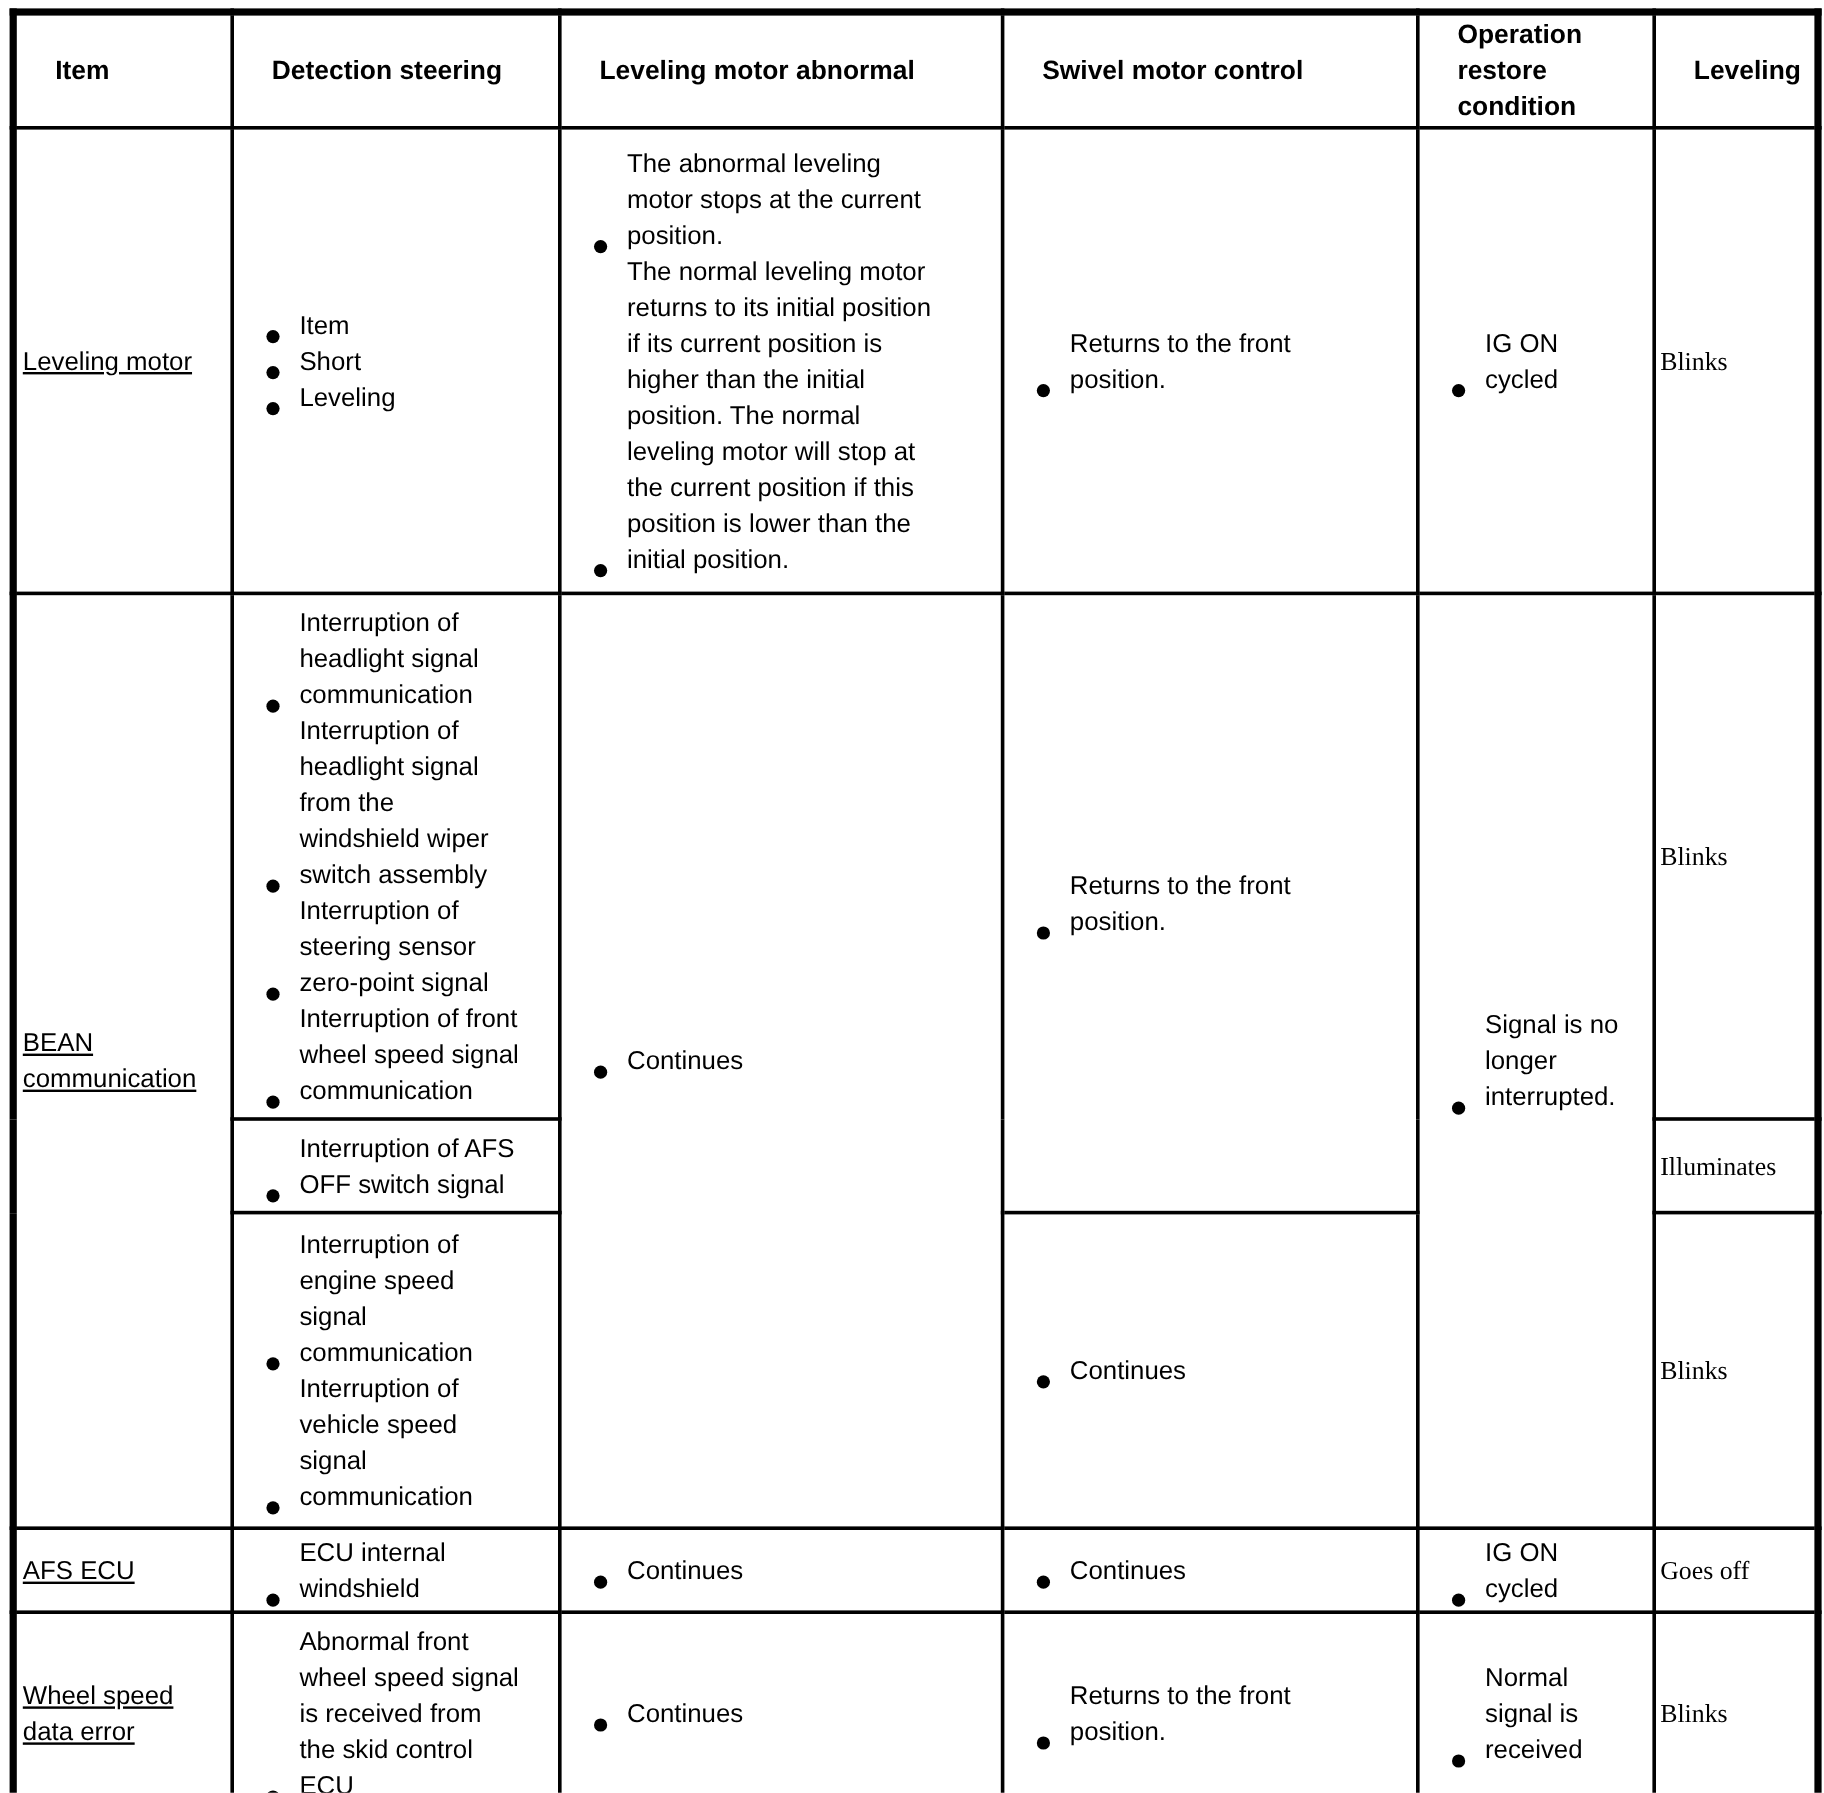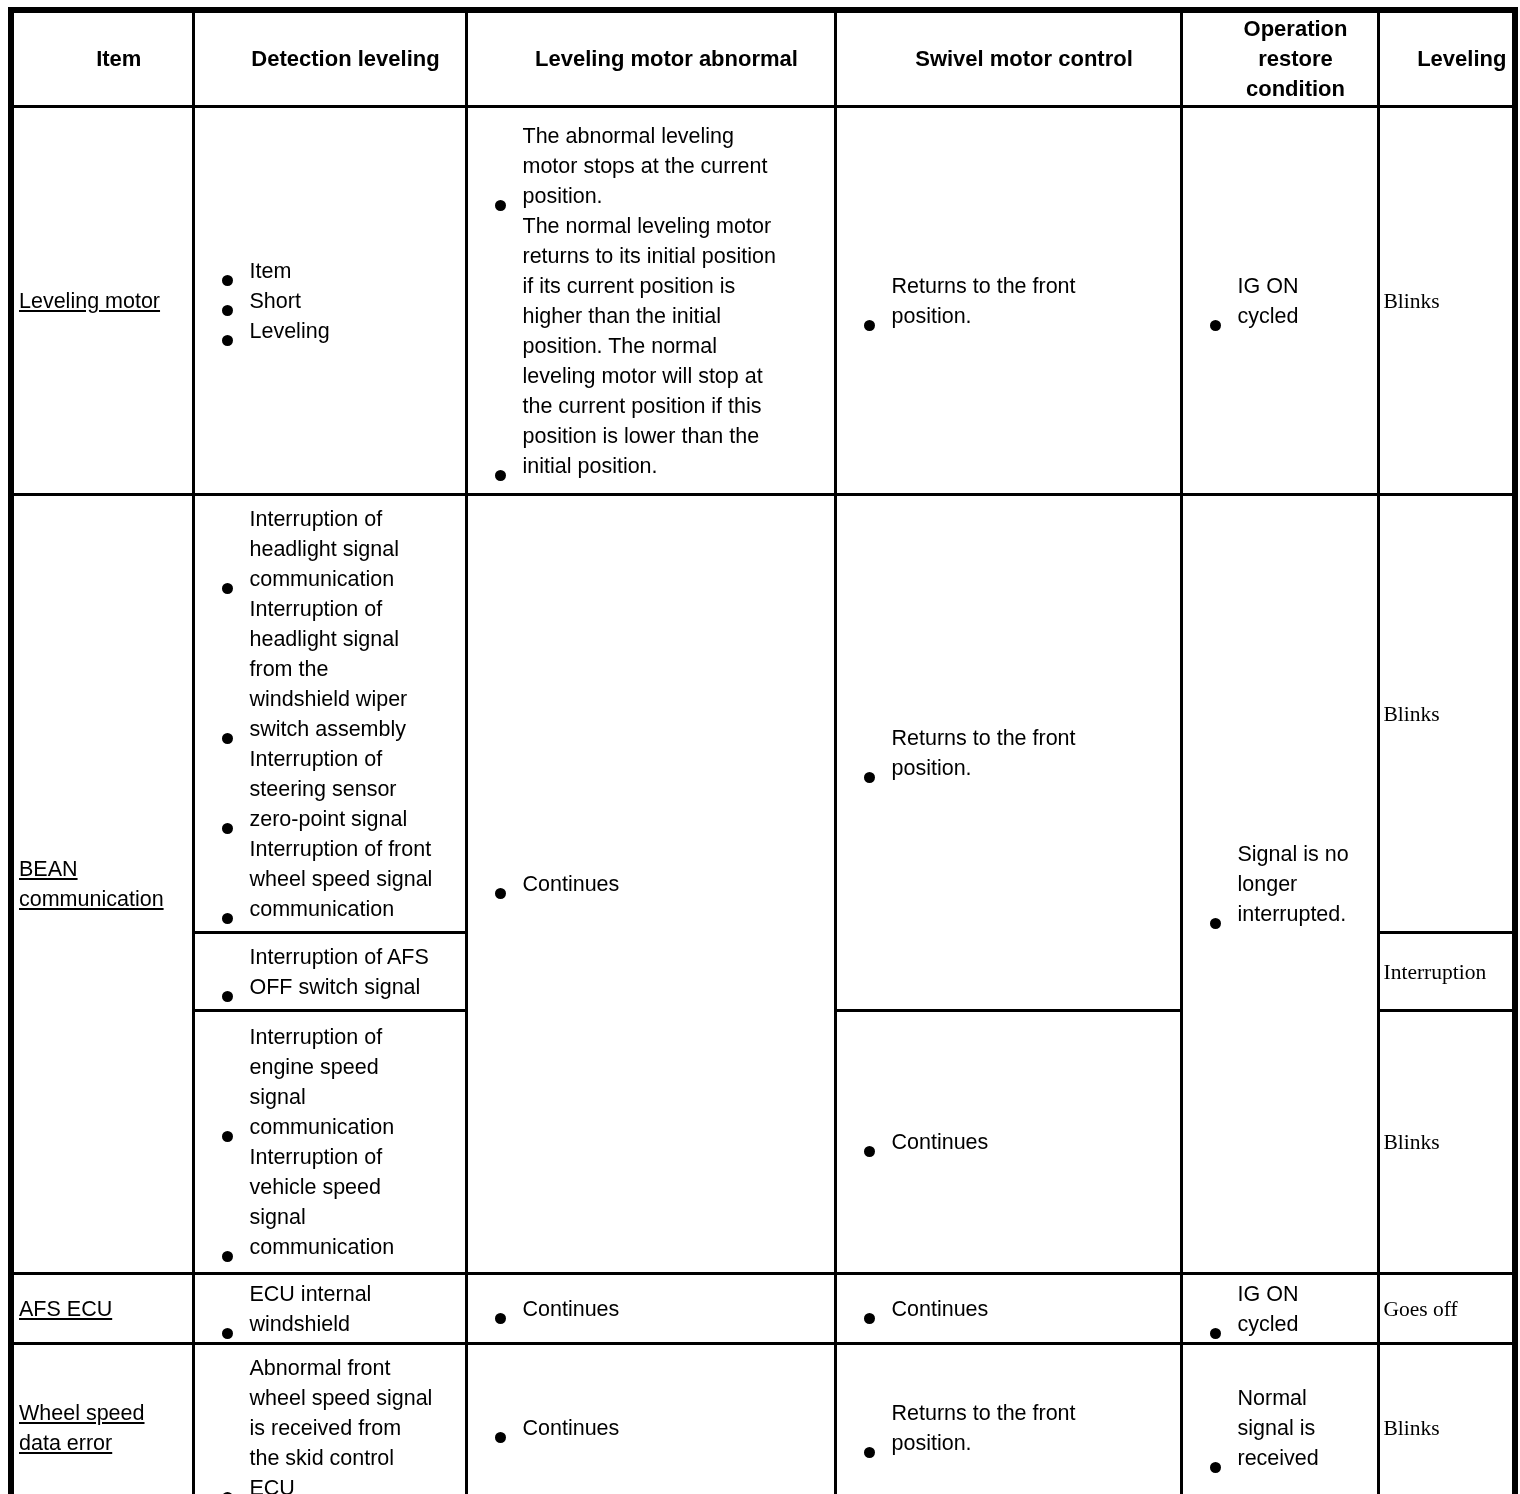--- a/index.html
+++ b/index.html
@@ -28,21 +28,21 @@
   th, td {
     border: 3px solid #000000;
     padding: 0;
     vertical-align: middle;
     background: #ffffff;
     overflow: hidden;
   }
   th {
     font-weight: bold;
     font-size: 22px;
-    text-align: center;
+    text-align: left;
     white-space: pre-line;
     padding-left: 32px;
   }
   
   col.c-item      { width: 182px; }
   col.c-detect    { width: 273px; }
   col.c-level     { width: 369px; }
   col.c-swivel    { width: 346px; }
   col.c-restore   { width: 197px; }
   col.c-indicator { width: 137px; }
@@ -98,21 +98,21 @@
       <col class="c-detect">
       <col class="c-level">
       <col class="c-swivel">
       <col class="c-restore">
       <col class="c-indicator">
     </colgroup>
 
     <tbody>
         <tr class="r-head">
       <th>Item</th>
-      <th>Detection leveling</th>
+      <th>Detection steering</th>
       <th>Leveling motor abnormal</th>
       <th>Swivel motor control</th>
       <th>Operation
 restore
 condition</th>
       <th>Leveling</th>
     </tr>
 
     <tr class="r1">
       <td class="item-cell">Leveling motor</td>
@@ -241,21 +241,21 @@
     <tr class="r2b">
       <td>
         <div class="bl">
           <div class="bi">
                 <span class="dot"></span>
                 <span class="bt">Interruption of AFS
 OFF switch signal</span>
               </div>
         </div>
       </td>
-      <td class="plain-cell">Interruption</td>
+      <td class="plain-cell">Illuminates</td>
     </tr>
 
     <tr class="r2c">
       <td>
         <div class="bl">
           <div class="bi">
                 <span class="dot"></span>
                 <span class="bt">Interruption of
 engine speed
 signal

